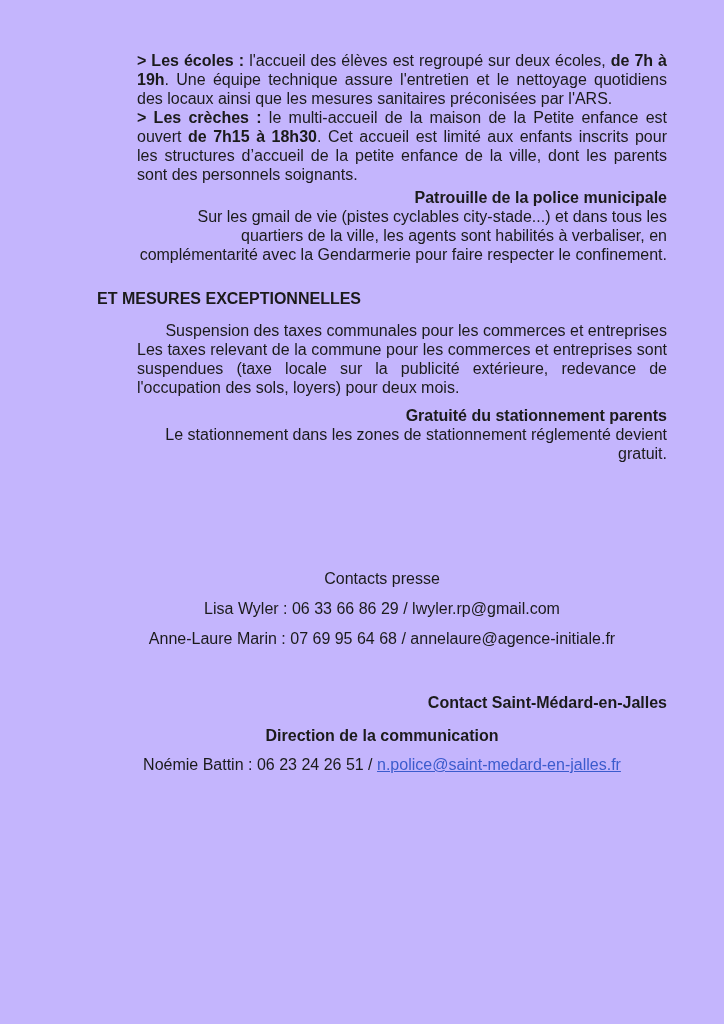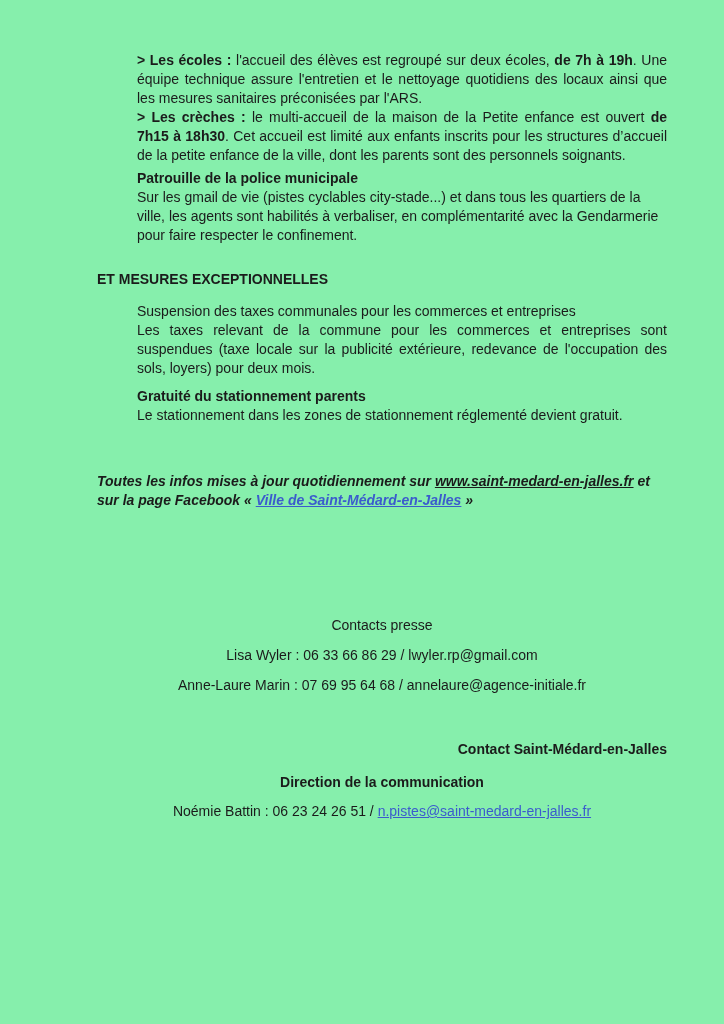--- a/index.html
+++ b/index.html
@@ -4,32 +4,32 @@
 <style>
   html, body { margin: 0; padding: 0; }
   body {
     background: #e9e9e9;
     font-family: "Liberation Sans", sans-serif;
   }
   .page {
     position: relative;
     width: 724px;
     height: 1024px;
-    background: #86efac;
+    background: #c4b5fd;
     color: #1b1b1b;
-    font-size: 14px;
+    font-size: 16px;
     line-height: 19px;
     overflow: hidden;
     margin: 0 auto;
   }
   .content {
     padding: 0 57px 0 97px; 
   }
   p { margin: 0; }
-  .indent { margin-left: 40px; }
+  .indent { margin-left: 40px; text-align: right; }
   .just { text-align: justify; }
   b, .bold { font-weight: bold; }
 
   .p-ecoles      { margin-top: 51px; }
   .h-patrouille  { margin-top: 4px; font-weight: bold; }
   .h-mesures     { margin-top: 25px; font-weight: bold; }
   .h-taxes       { margin-top: 13px; font-weight: normal; }
   .h-gratuite    { margin-top: 9px;  font-weight: bold; }
   .note {
     margin-top: 47px;
@@ -69,24 +69,23 @@
     <p class="indent">Sur les gmail de vie (pistes cyclables city-stade...) et dans tous les quartiers de la ville, les agents sont habilités à verbaliser, en complémentarité avec la Gendarmerie pour faire respecter le confinement.</p>
 
     <p class="h-mesures">ET MESURES EXCEPTIONNELLES</p>
 
     <p class="h-taxes indent">Suspension des taxes communales pour les commerces et entreprises</p>
     <p class="indent just">Les taxes relevant de la commune pour les commerces et entreprises sont suspendues (taxe locale sur la publicité extérieure, redevance de l'occupation des sols, loyers) pour deux mois.</p>
 
     <p class="h-gratuite indent">Gratuité du stationnement parents</p>
     <p class="indent">Le stationnement dans les zones de stationnement réglementé devient gratuit.</p>
 
-    <p class="note"><span>Toutes les infos mises à jour quotidiennement sur </span><a class="link-plain">www.saint-medard-en-jalles.fr</a><span> et sur la page Facebook « </span><a class="link-blue">Ville de Saint-Médard-en-Jalles</a><span> »</span></p>
 
     <p class="h-presse centered">Contacts presse</p>
     <p class="presse-line centered">Lisa Wyler : 06 33 66 86 29 / lwyler.rp@gmail.com</p>
     <p class="presse-line centered">Anne-Laure Marin : 07 69 95 64 68 / annelaure@agence-initiale.fr</p>
 
     <p class="h-ville centered">Contact Saint-Médard-en-Jalles</p>
     <p class="h-direction centered">Direction de la communication</p>
-    <p class="ville-line centered"><span>Noémie Battin : 06 23 24 26 51 / </span><a class="link-blue">n.pistes@saint-medard-en-jalles.fr</a></p>
+    <p class="ville-line centered"><span>Noémie Battin : 06 23 24 26 51 / </span><a class="link-blue">n.police@saint-medard-en-jalles.fr</a></p>
 
   </div>
 </div>
 
 </body></html>

